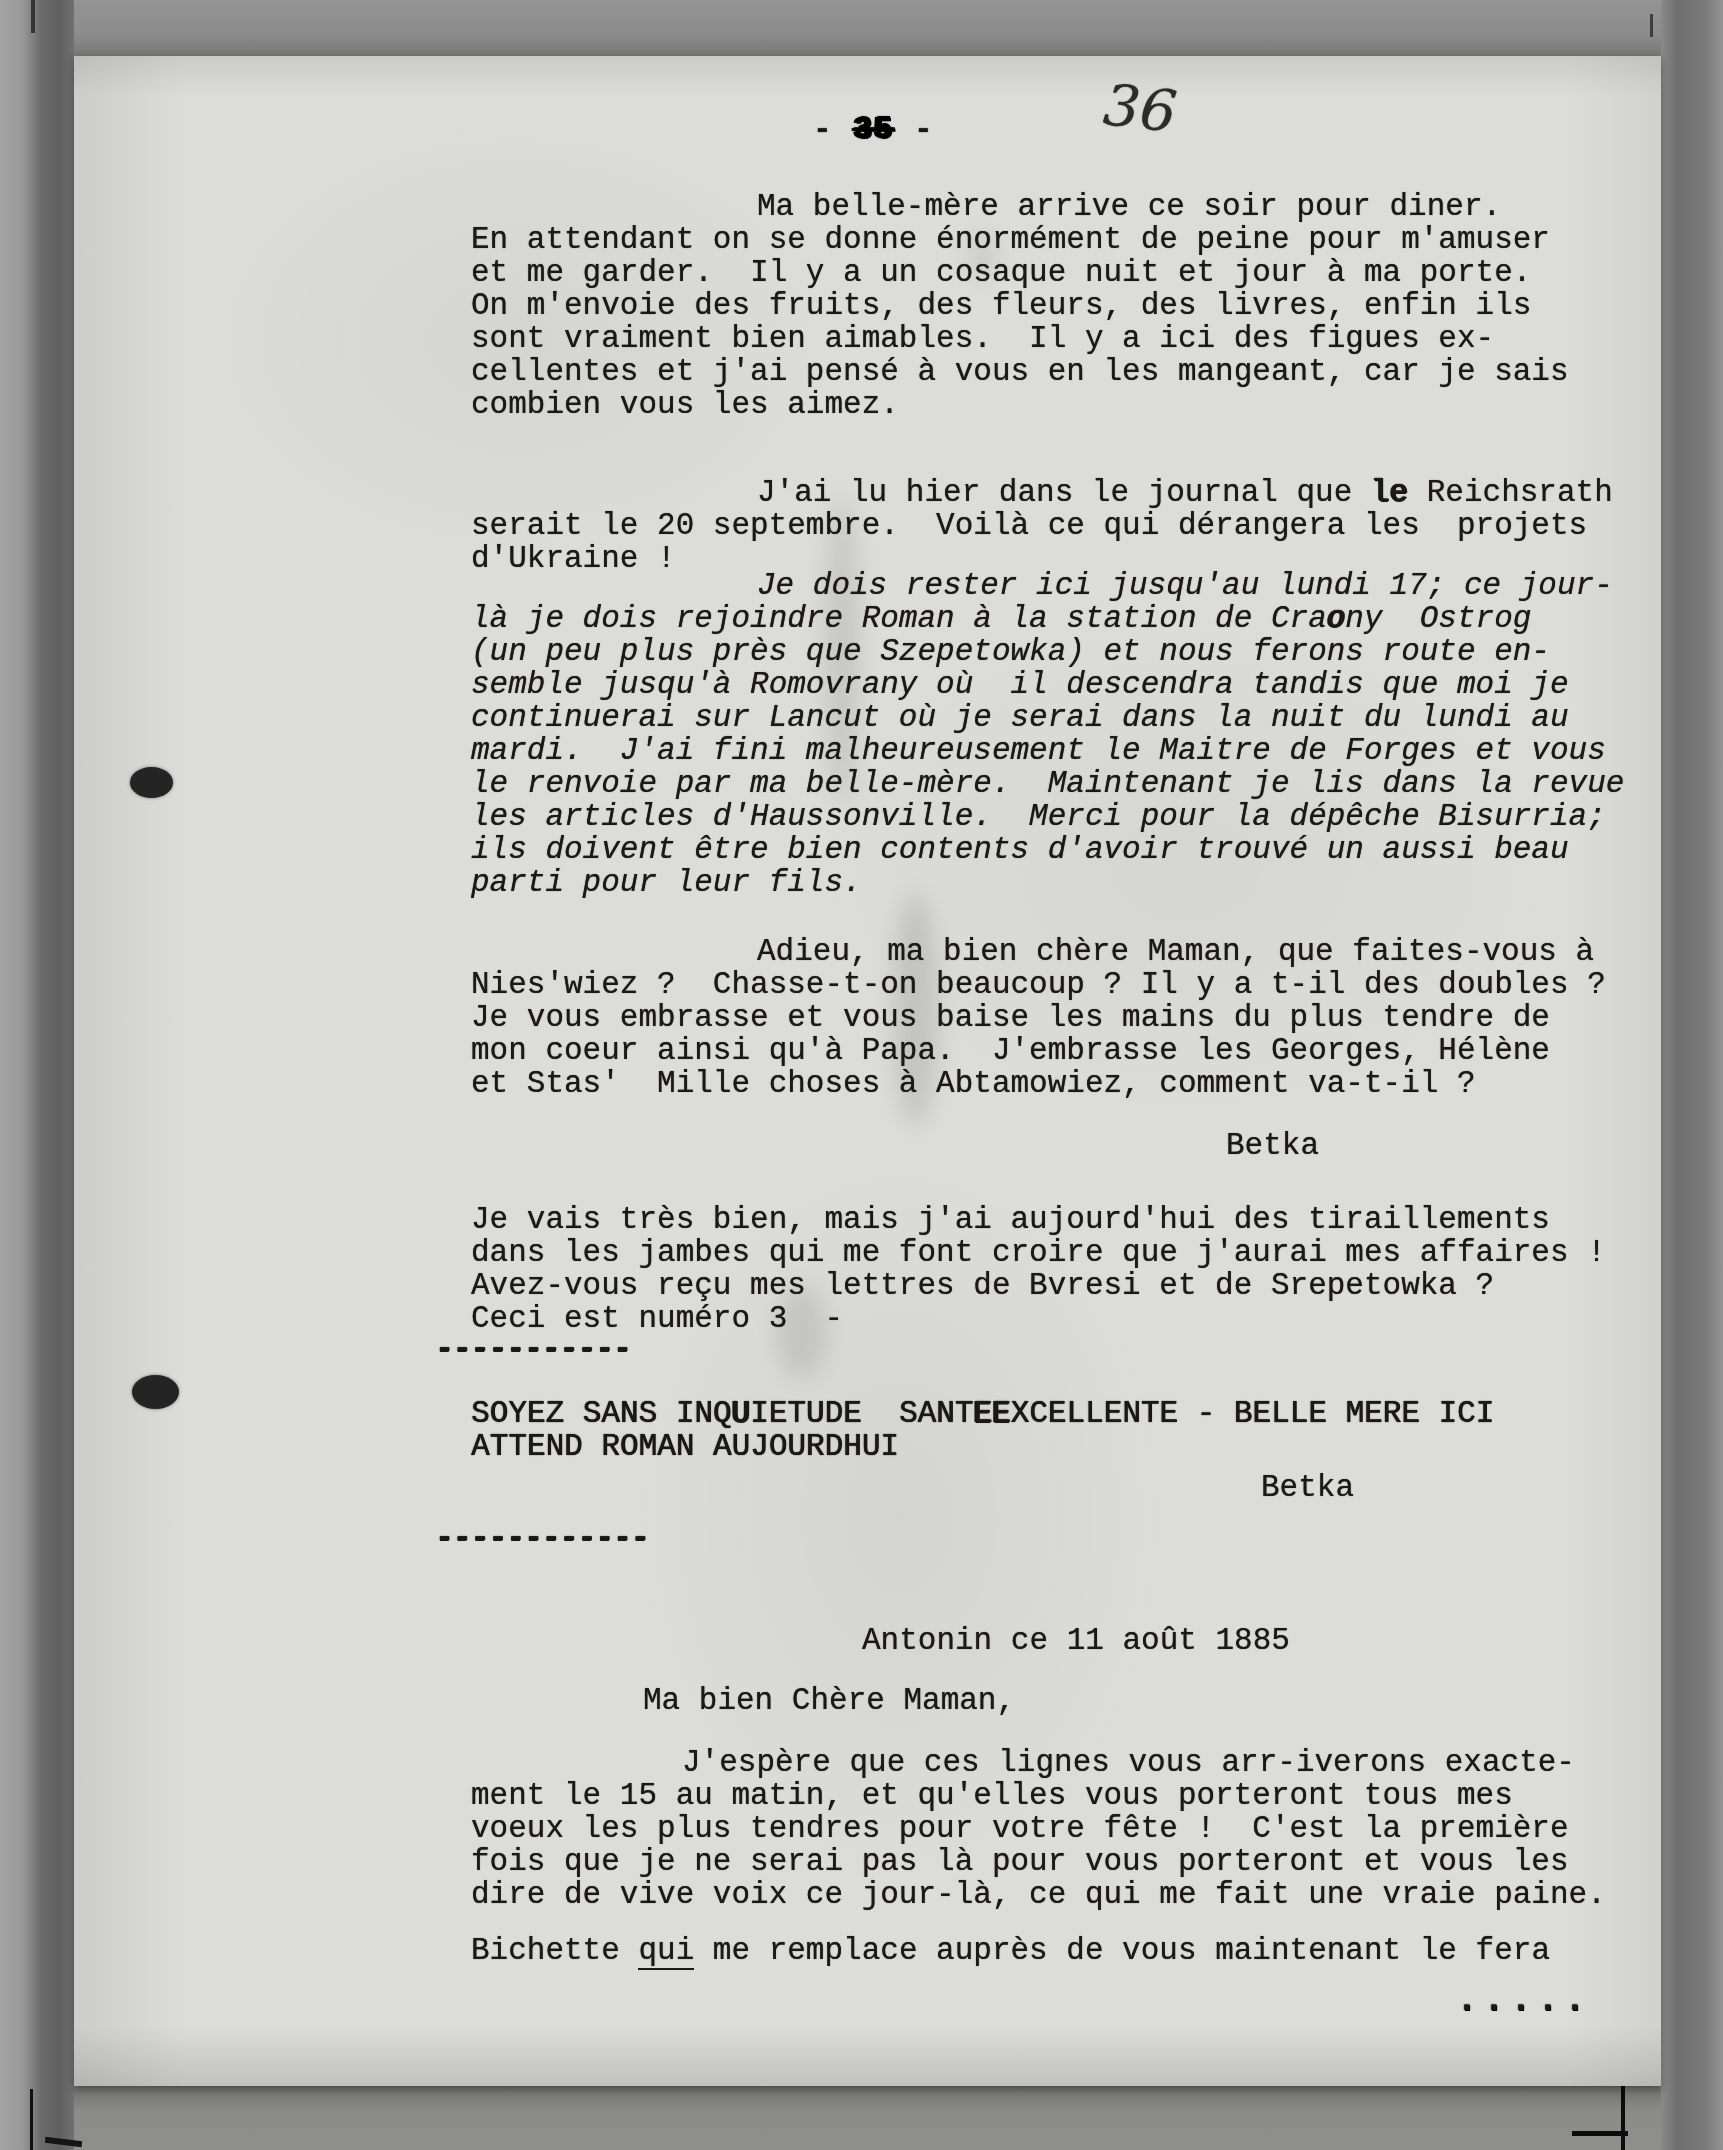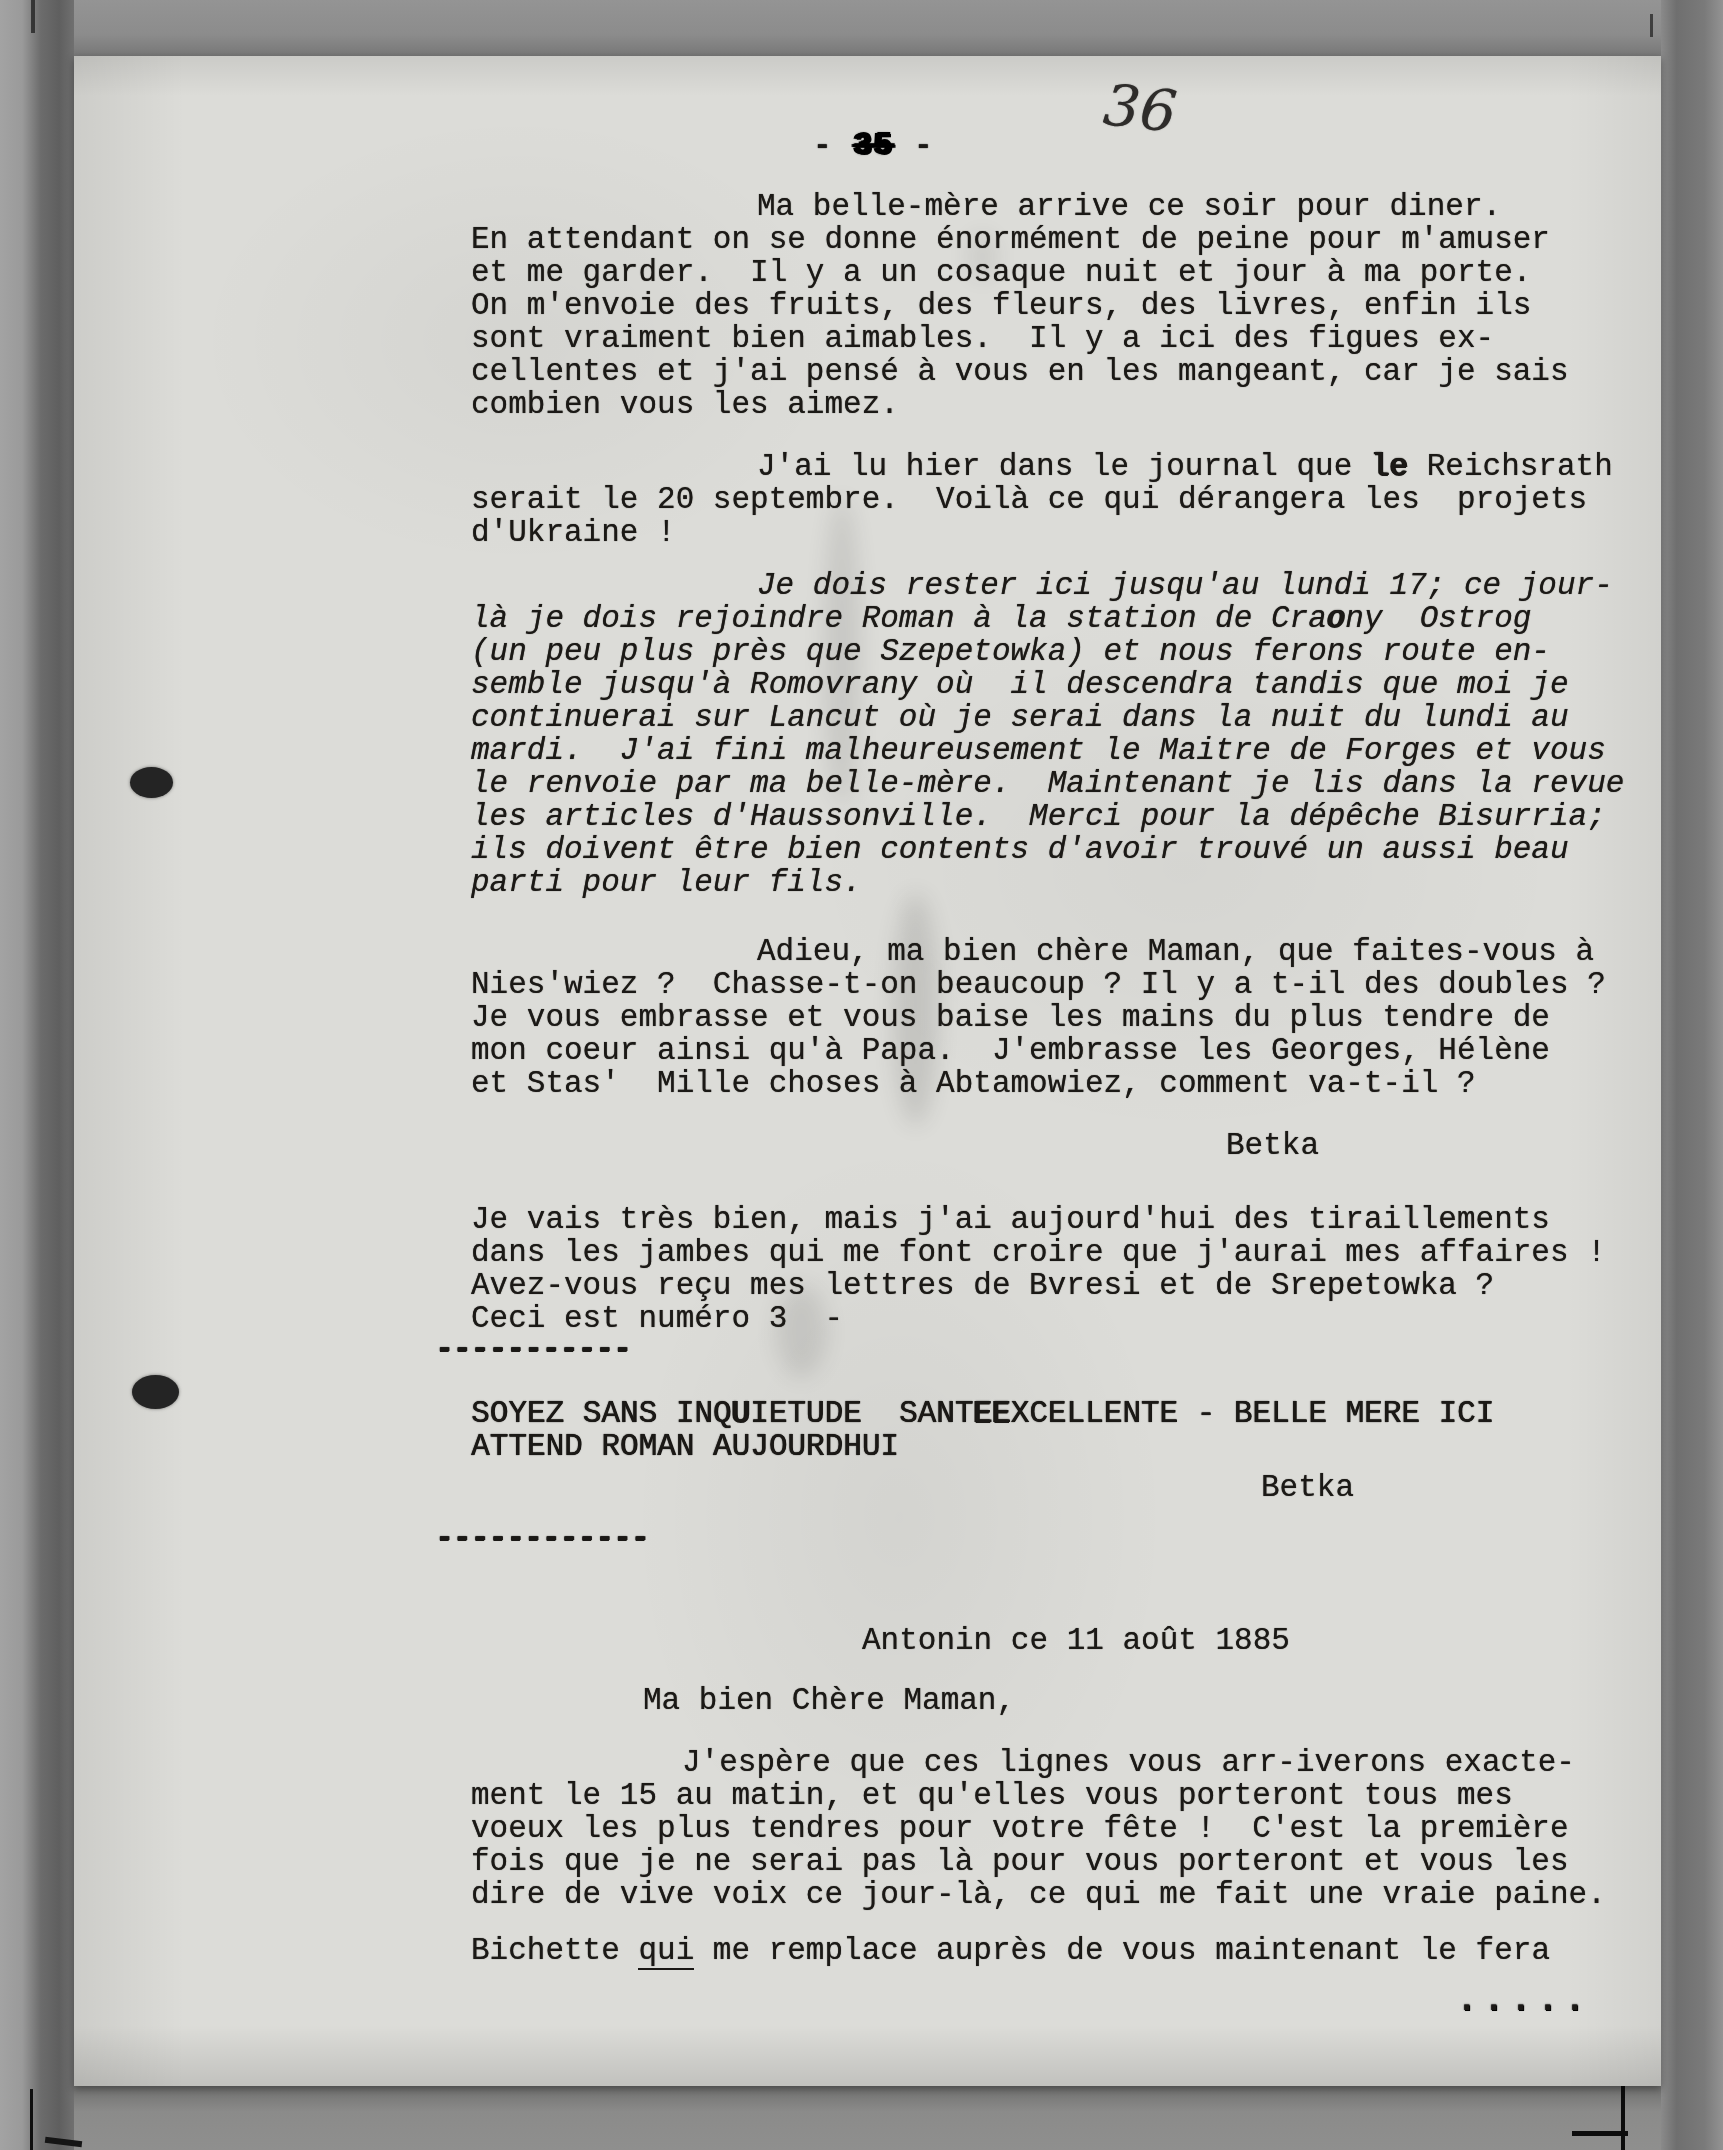--- a/index.html
+++ b/index.html
@@ -81,33 +81,33 @@
   <div class="paper"></div>
 
   <div class="stain s1"></div>
   <div class="stain s2"></div>
   <div class="stain s3"></div>
   <div class="stain s4"></div>
 
   <div class="hole h1"></div>
   <div class="hole h2"></div>
 
-  <div class="single ink pageno" style="left:813px;top:129px;"><span>- </span><span class="blot">35</span><span> -</span></div>
+  <div class="single ink pageno" style="left:813px;top:113px;"><span>- </span><span class="blot">35</span><span> -</span></div>
   <div class="single handwritten" style="left:1104px;top:75px;">36</div>
 
   <div class="para ink indent" style="top:190px;">
       <div class="line">Ma belle-mère arrive ce soir pour diner.</div>
       <div class="line">En attendant on se donne énormément de peine pour m'amuser</div>
       <div class="line">et me garder.  Il y a un cosaque nuit et jour à ma porte.</div>
       <div class="line">On m'envoie des fruits, des fleurs, des livres, enfin ils</div>
       <div class="line">sont vraiment bien aimables.  Il y a ici des figues ex-</div>
       <div class="line">cellentes et j'ai pensé à vous en les mangeant, car je sais</div>
       <div class="line">combien vous les aimez.</div>
     </div>
-  <div class="para ink indent" style="top:450px;">
+  <div class="para ink indent" style="top:476px;">
       <div class="line">J'ai lu hier dans le journal que <span class="overtype">le</span> Reichsrath</div>
       <div class="line">serait le 20 septembre.  Voilà ce qui dérangera les  projets</div>
       <div class="line">d'Ukraine !</div>
     </div>
   <div class="para ink indent" style="top:569px;font-style:italic;">
       <div class="line">Je dois rester ici jusqu'au lundi 17; ce jour-</div>
       <div class="line">là je dois rejoindre Roman à la station de Cra<span class="overtype">o</span>ny  Ostrog</div>
       <div class="line">(un peu plus près que Szepetowka) et nous ferons route en-</div>
       <div class="line">semble jusqu'à Romovrany où  il descendra tandis que moi je</div>
       <div class="line">continuerai sur Lancut où je serai dans la nuit du lundi au</div>

